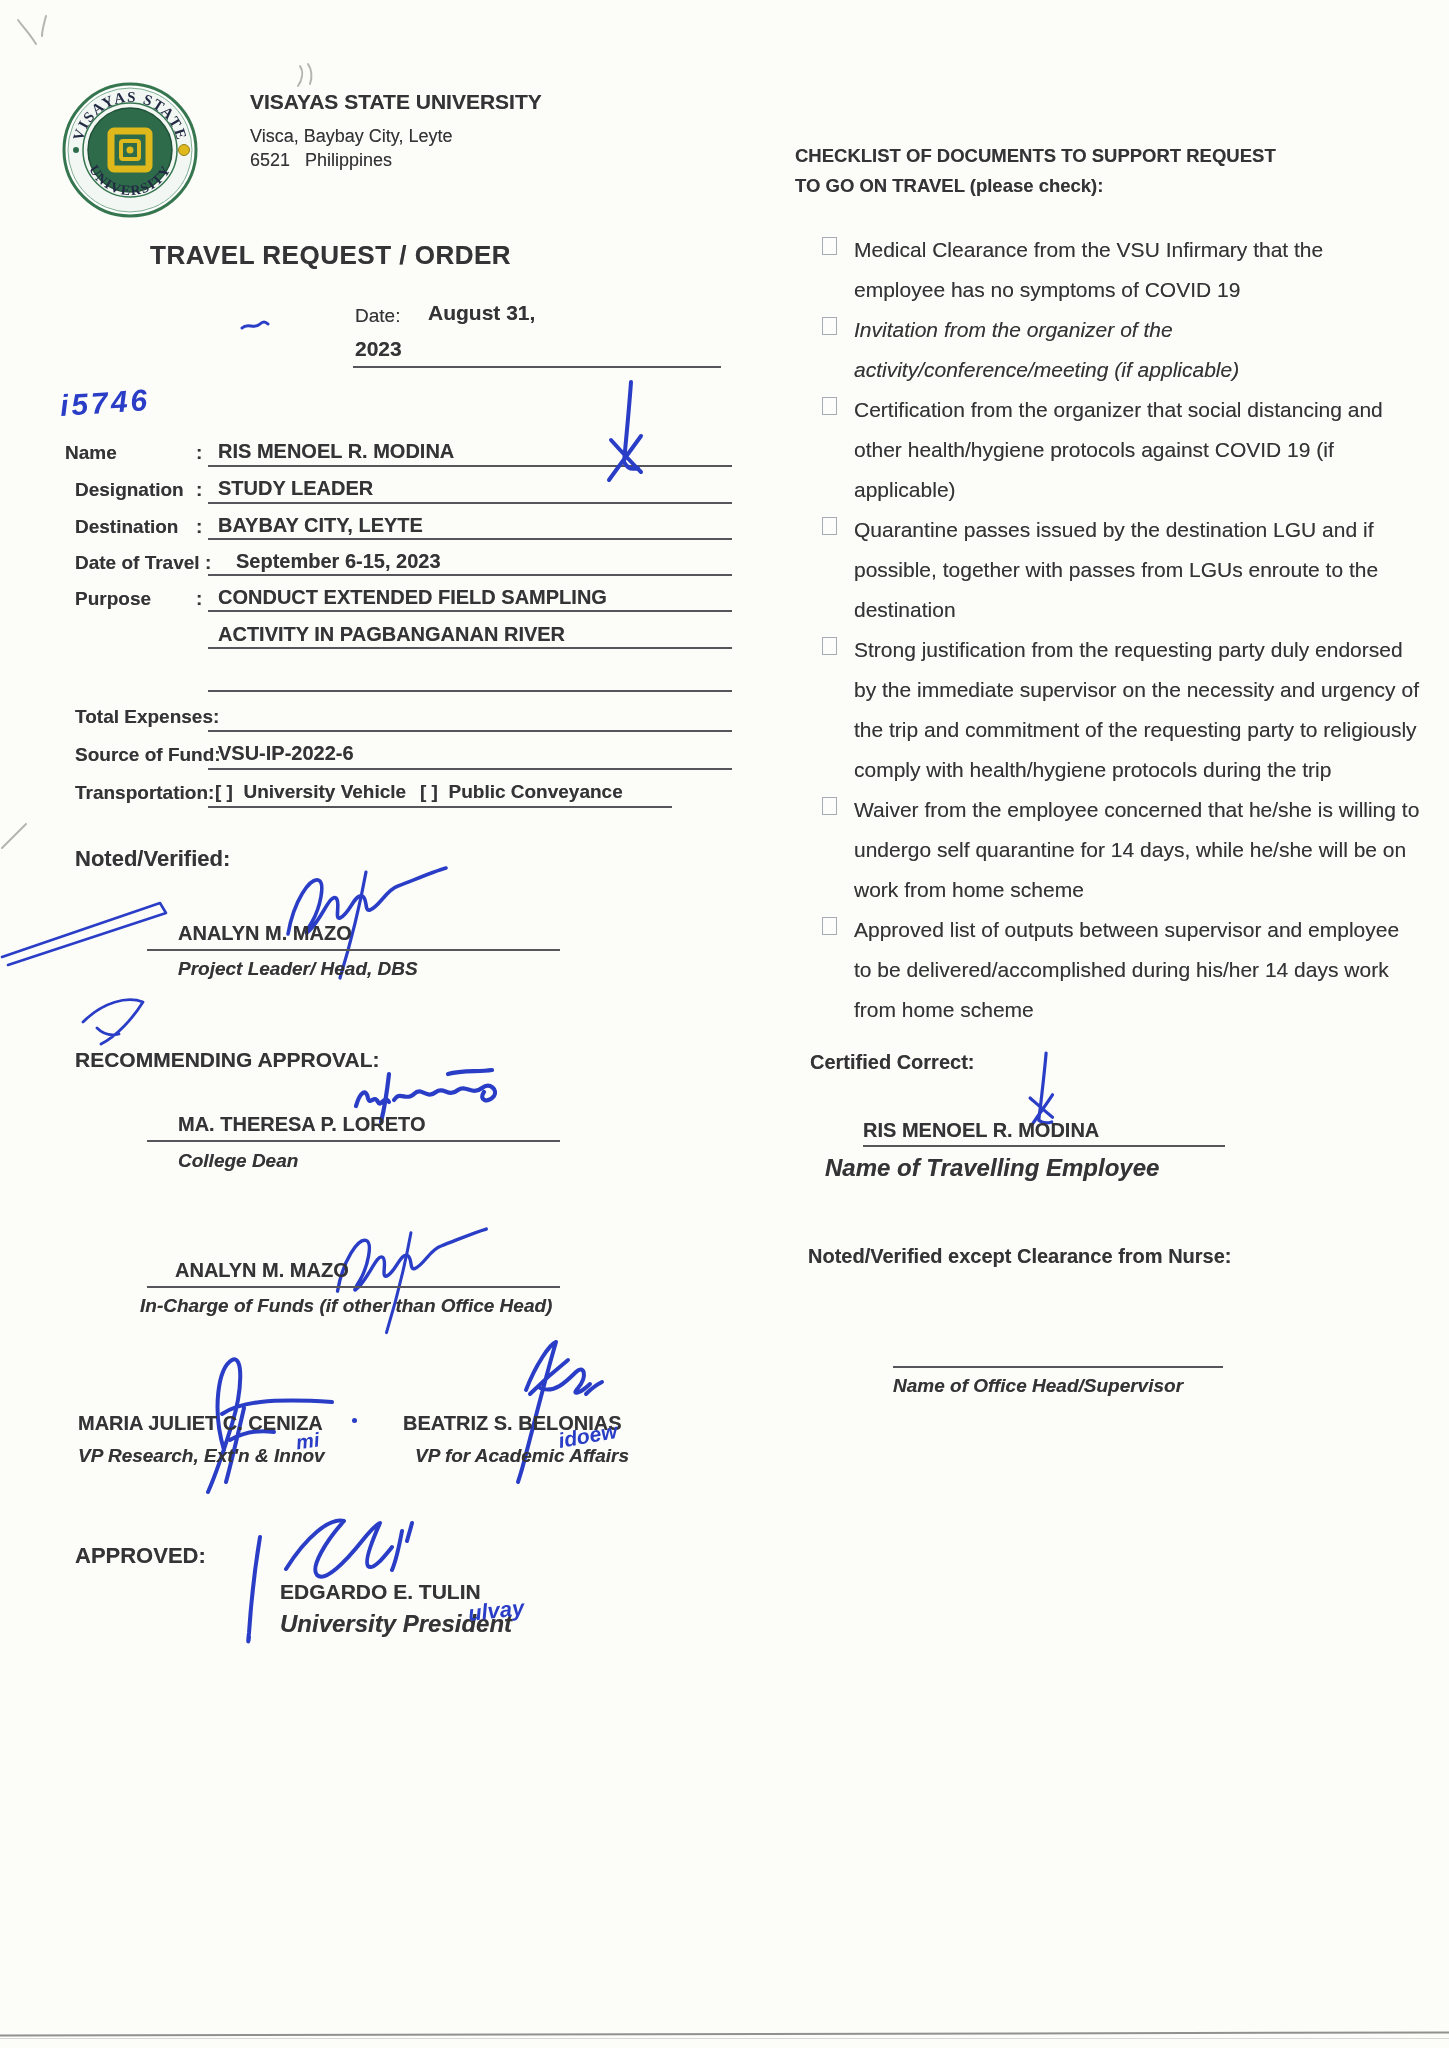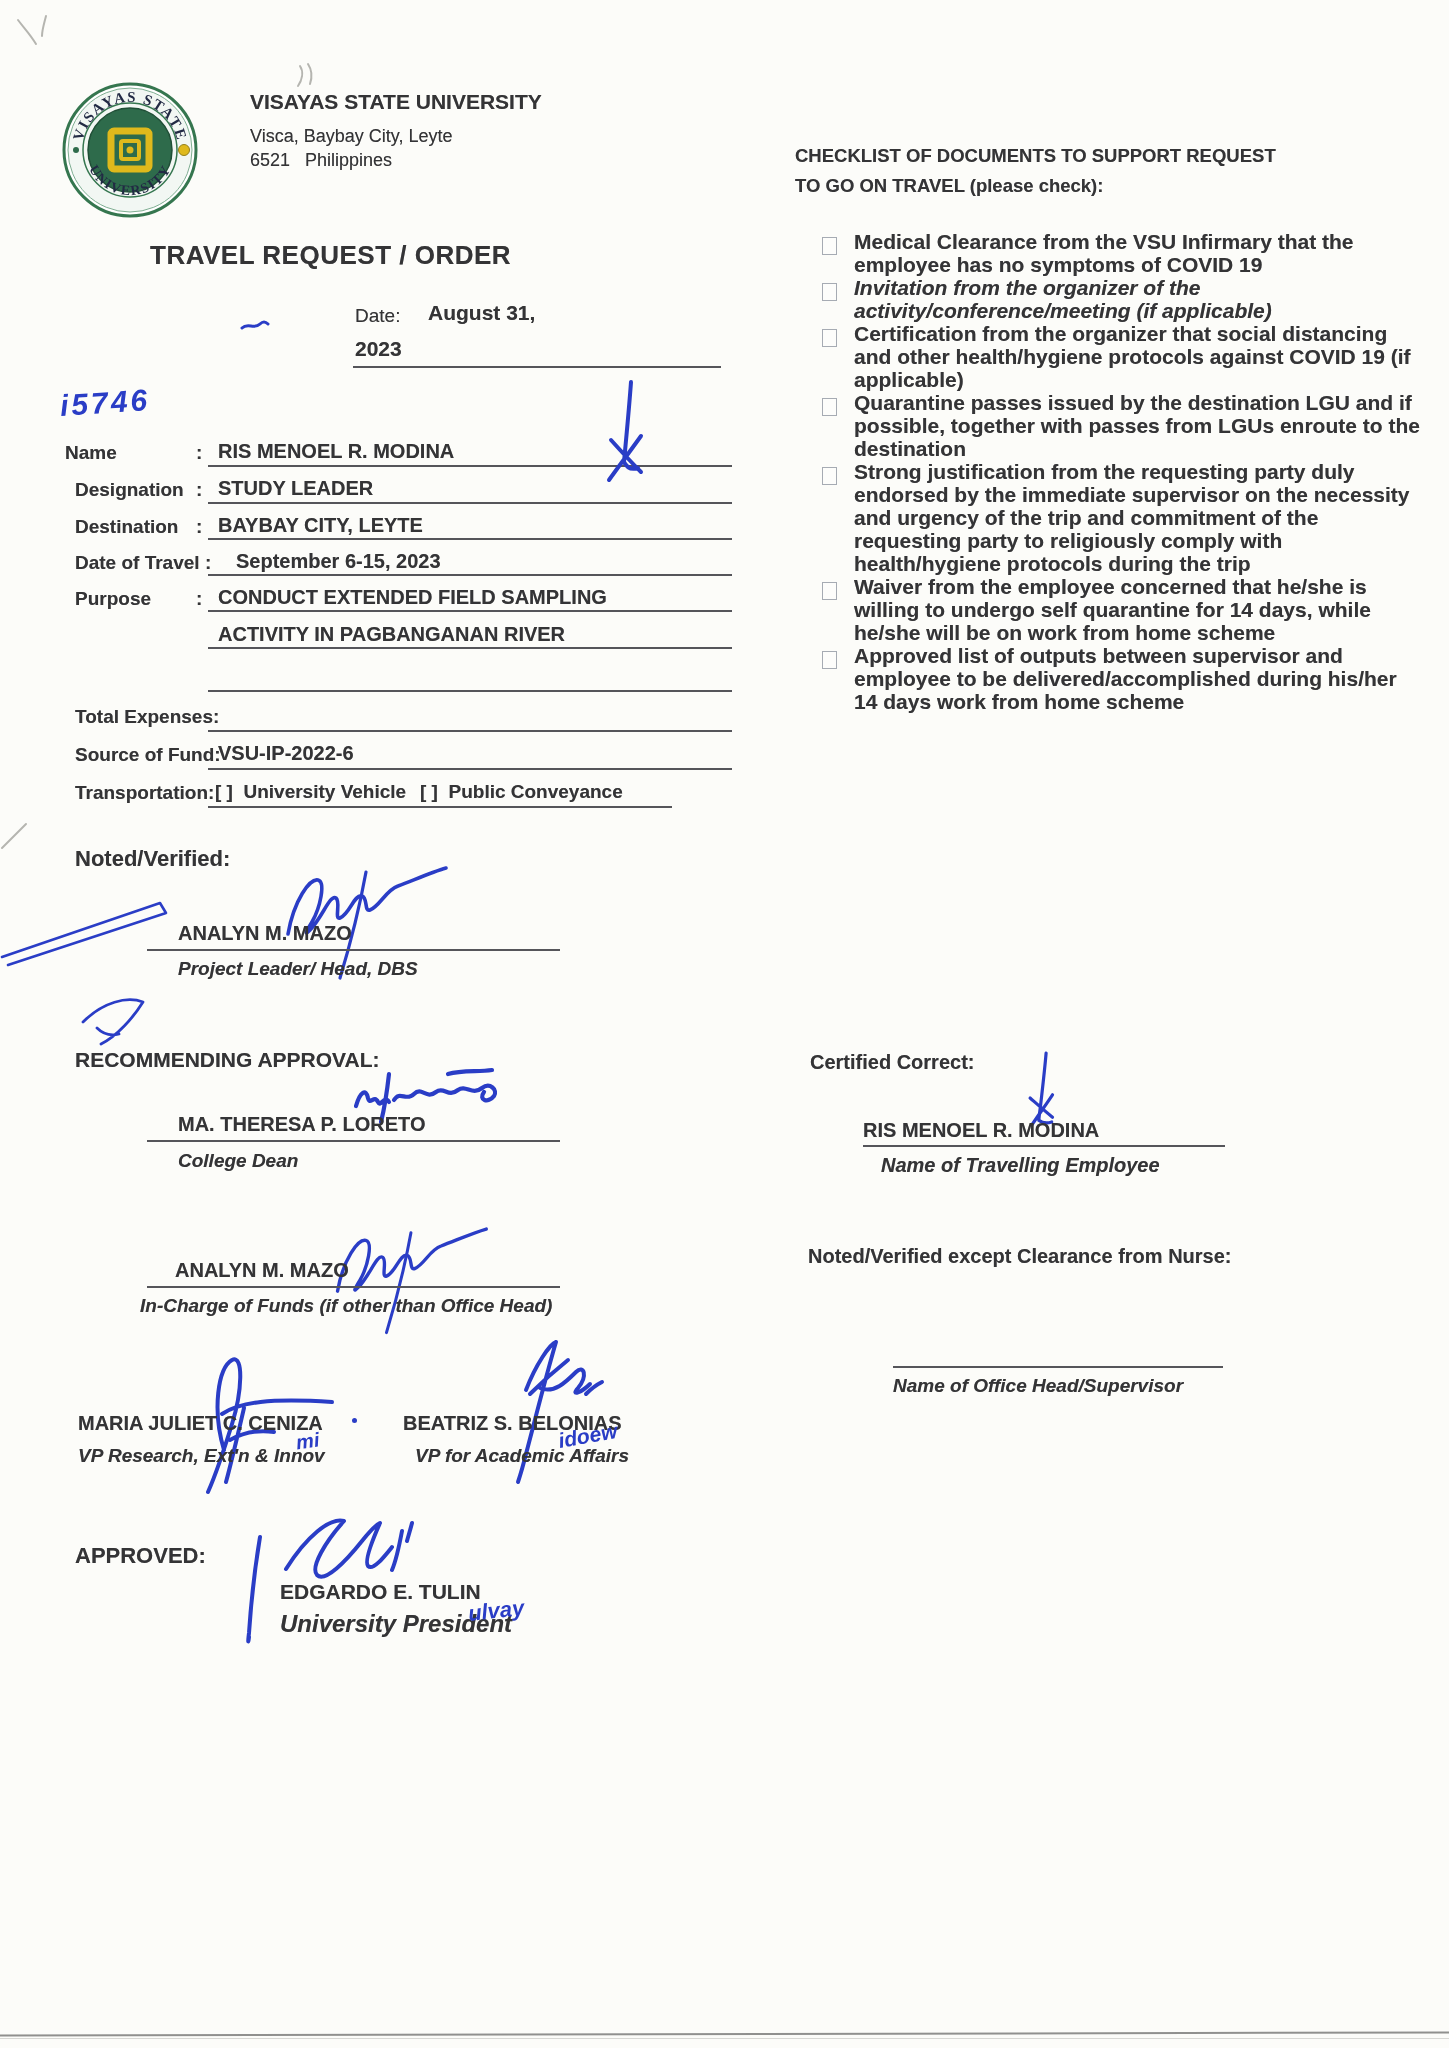--- a/index.html
+++ b/index.html
@@ -13,21 +13,21 @@
   .ctr{text-align:left;}
   .uline{border-bottom:2px solid #55555a;height:0;}
   .ink{color:#2a3dc6;}
   svg.sig{position:absolute;overflow:visible;}
   svg.sig path{fill:none;stroke:#2a3dc6;stroke-linecap:round;stroke-linejoin:round;}
   svg.gray path{fill:none;stroke:#b5b5b0;stroke-linecap:round;}
   
   #checklist{position:absolute;left:820px;top:230px;width:600px;}
   .chk-item{display:flex;align-items:flex-start;}
   .chk-box{flex:0 0 13px;width:13px;height:16px;border:1.5px solid #a6abb3;margin:7px 17px 0 2px;background:#fdfdfb;}
-  .chk-text{font-weight:bold;font-size:21px;line-height:23px;text-shadow:0 0 .6px rgba(50,50,55,.45);}
+  .chk-text{font-weight:normal;font-size:21px;line-height:40px;text-shadow:0 0 .6px rgba(50,50,55,.45);}
   .pre{white-space:pre;}
   .dot{position:absolute;width:5px;height:5px;border-radius:50%;background:#2a3dc6;}
 </style>
 </head>
 <body>
 
 <div id="page">
 
   <svg class="abs" style="left:60px;top:80px" width="140" height="140" viewBox="0 0 140 140">
     <circle cx="70" cy="70" r="66" fill="#ffffff" stroke="#35764f" stroke-width="3"></circle>
@@ -207,21 +207,21 @@
       <span class="chk-text">Approved list of outputs between supervisor and employee to be delivered/accomplished during his/her 14 days work from home scheme</span>
     </div>
   </div>
 
   <div class="abs t b" style="left:810px;top:1051px;font-size:20px">Certified Correct:</div>
   <svg class="sig" style="left:1015px;top:1050px" width="55" height="80" viewBox="0 0 55 100">
     <path d="M32,4 C30,28 27,52 25,70 C24,78 23,84 23,88 M12,60 C20,67 30,76 40,84 M40,56 C32,68 22,82 14,94 M23,88 C27,91 33,92 39,90" stroke-width="4"></path>
   </svg>
   <div class="abs ctr t b" style="left:863px;top:1119px;width:362px;font-size:20px">RIS MENOEL R. MODINA</div>
   <div class="abs uline" style="left:863px;top:1145px;width:362px"></div>
-  <div class="abs ctr t b i" style="left:881px;top:1154px;width:362px;font-size:20px">Name of Travelling Employee</div>
+  <div class="abs ctr t b i" style="left:825px;top:1154px;width:362px;font-size:24px">Name of Travelling Employee</div>
 
   <div class="abs t b" style="left:808px;top:1245px;font-size:20px">Noted/Verified except Clearance from Nurse:</div>
   <div class="abs uline" style="left:893px;top:1366px;width:330px"></div>
   <div class="abs ctr t b i" style="left:893px;top:1375px;width:330px;font-size:19px">Name of Office Head/Supervisor</div>
 
   <svg class="gray abs" style="left:14px;top:14px" width="44" height="40" viewBox="0 0 44 40">
     <path d="M4,6 C10,14 16,20 22,30 M32,2 C30,10 28,16 28,22" stroke-width="2"></path>
   </svg>
   <svg class="gray abs" style="left:296px;top:62px" width="20" height="32" viewBox="0 0 20 32">
     <path d="M4,4 C8,10 6,18 2,24 M12,2 C16,8 16,16 14,22" stroke-width="2"></path>

